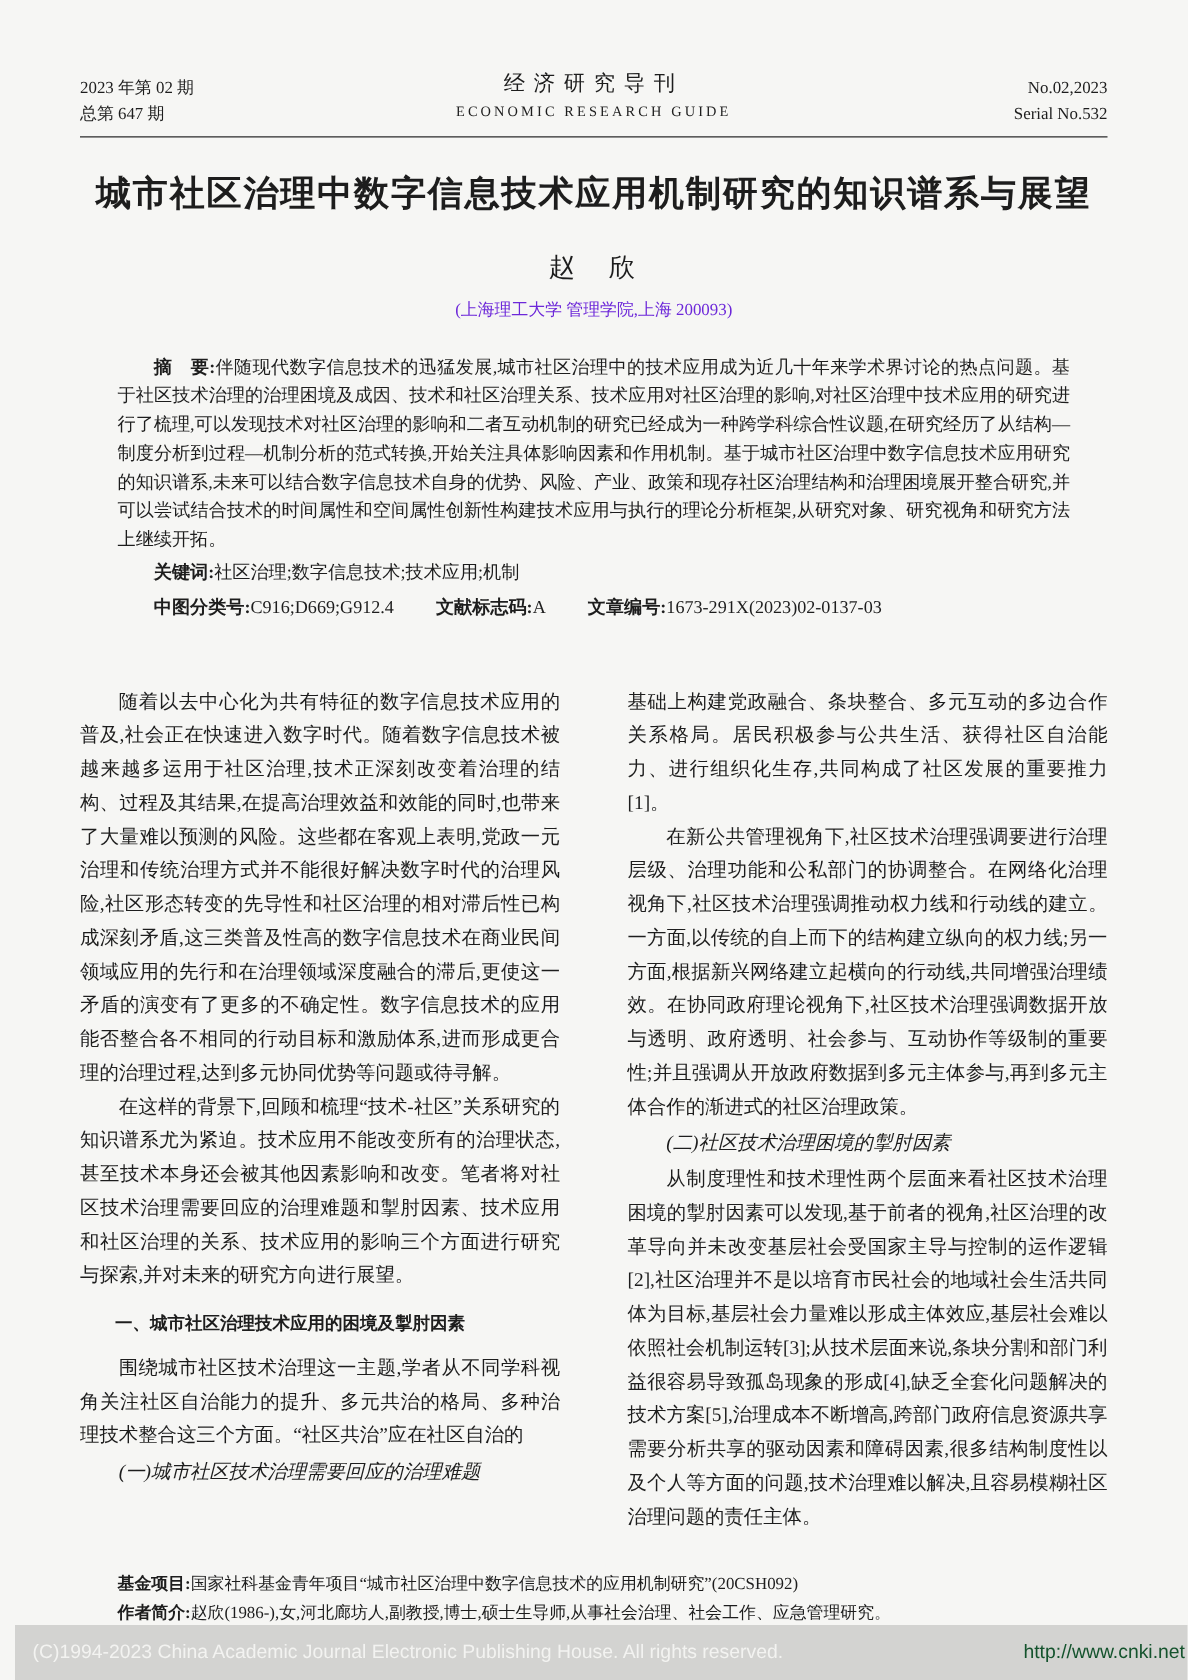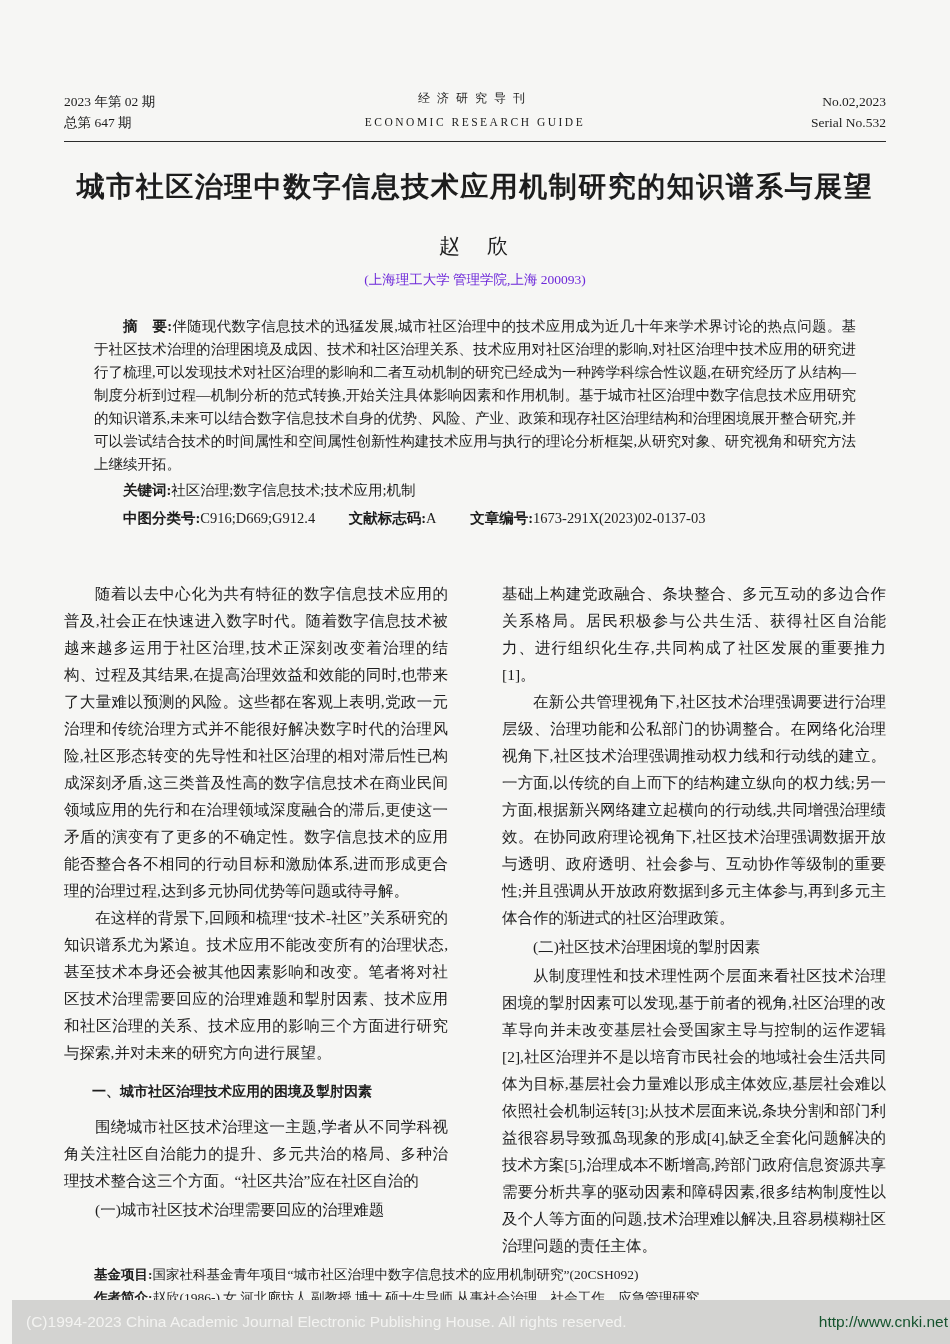--- a/index.html
+++ b/index.html
@@ -11,21 +11,21 @@
     position:relative;
     overflow:hidden;
   }
   .page { padding:56px 64px 0; height:1344px; overflow:hidden; }
 
   
   .jheader { display:flex; align-items:flex-end; font-size:13.5px; line-height:21px; }
   .jheader .hside { width:200px; }
   .jheader .hside.right { text-align:right; }
   .jheader .hcenter { text-align:center; flex:1; }
-  .journal-cn { font-size:12px; letter-spacing:7px;margin-top:32px; }
+  .journal-cn { font-size:17px; letter-spacing:7px; }
   .journal-en { font-size:11.5px; letter-spacing:2.5px; margin-top:3px; }
   .header-rule { border:none; border-top:1.5px solid #2b2b2b; margin-top:8px; }
 
   
   .title { text-align:center; font-size:28px; font-weight:bold; letter-spacing:1.5px; margin-top:26px; }
   .author { text-align:center; font-size:21px; margin-top:26px; letter-spacing:3px; }
   .affiliation { text-align:center; font-size:13.5px; margin-top:11px; color:#6d28d9; }
 
   
   .abstract-block { margin-top:26px; padding:0 30px; font-size:14.5px; line-height:23px; text-align:justify; word-break:break-all; }
@@ -33,24 +33,24 @@
   .kw { margin-top:3px; }
   .clc { margin-top:5px; }
   .clc .seg { margin-right:30px; white-space:nowrap; }
   .bold { font-weight:bold; }
 
   
   .columns { display:flex; gap:54px; margin-top:50px; }
   .col { flex:1; font-size:15.5px; line-height:27px; text-align:justify; word-break:break-all; }
   .para.indent { text-indent:2em; }
   .section-heading { font-size:14px; font-weight:bold; text-indent:2em; margin:12px 0 8px; }
-  .subheading { text-indent:2em; margin:2px 0; }
+  .subheading { text-indent:2em; margin:2px 0;font-style:italic; }
 
   
-  .footnote { margin-top:4px; padding-left:30px; font-size:13.5px; line-height:23px; text-align:justify; word-break:break-all; }
+  .footnote { margin-top:28px; padding-left:30px; font-size:13.5px; line-height:23px; text-align:justify; word-break:break-all; }
   .pageno { text-align:right; font-size:15px; margin-top:12px; letter-spacing:1px; }
 
   
   .bottom-bar {
     position:absolute; left:12px; bottom:0; width:950px; height:44px;
     background:#d3d3d1; color:#f3f3f1;
     font-family:"Liberation Sans","DejaVu Sans",sans-serif;
     font-size:15.5px;
     display:flex; align-items:center; justify-content:space-between;
     padding:0 14px;

